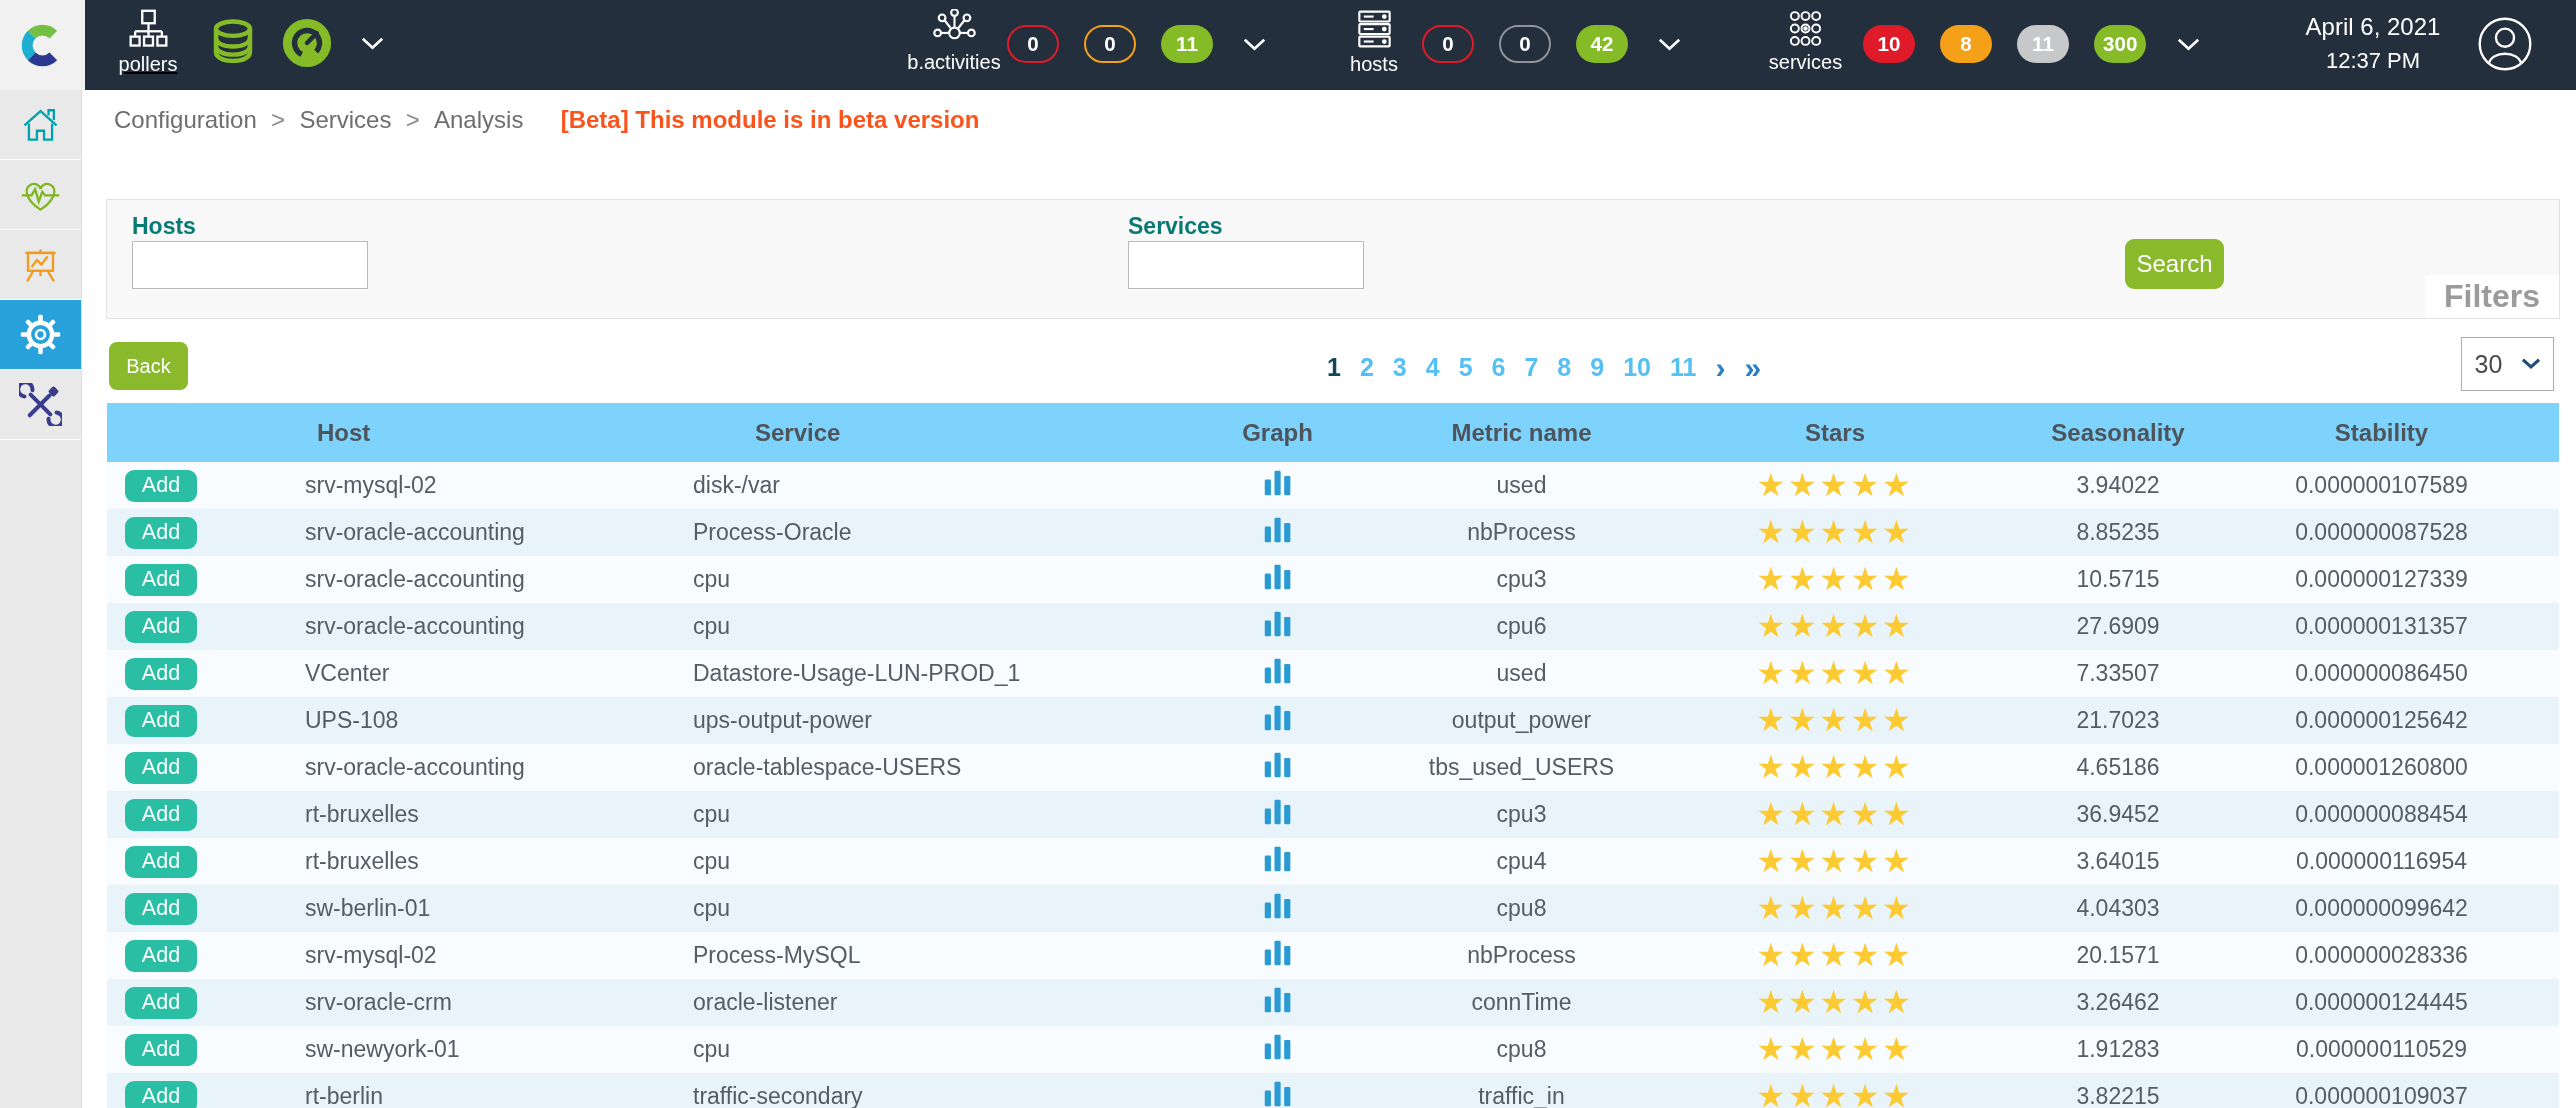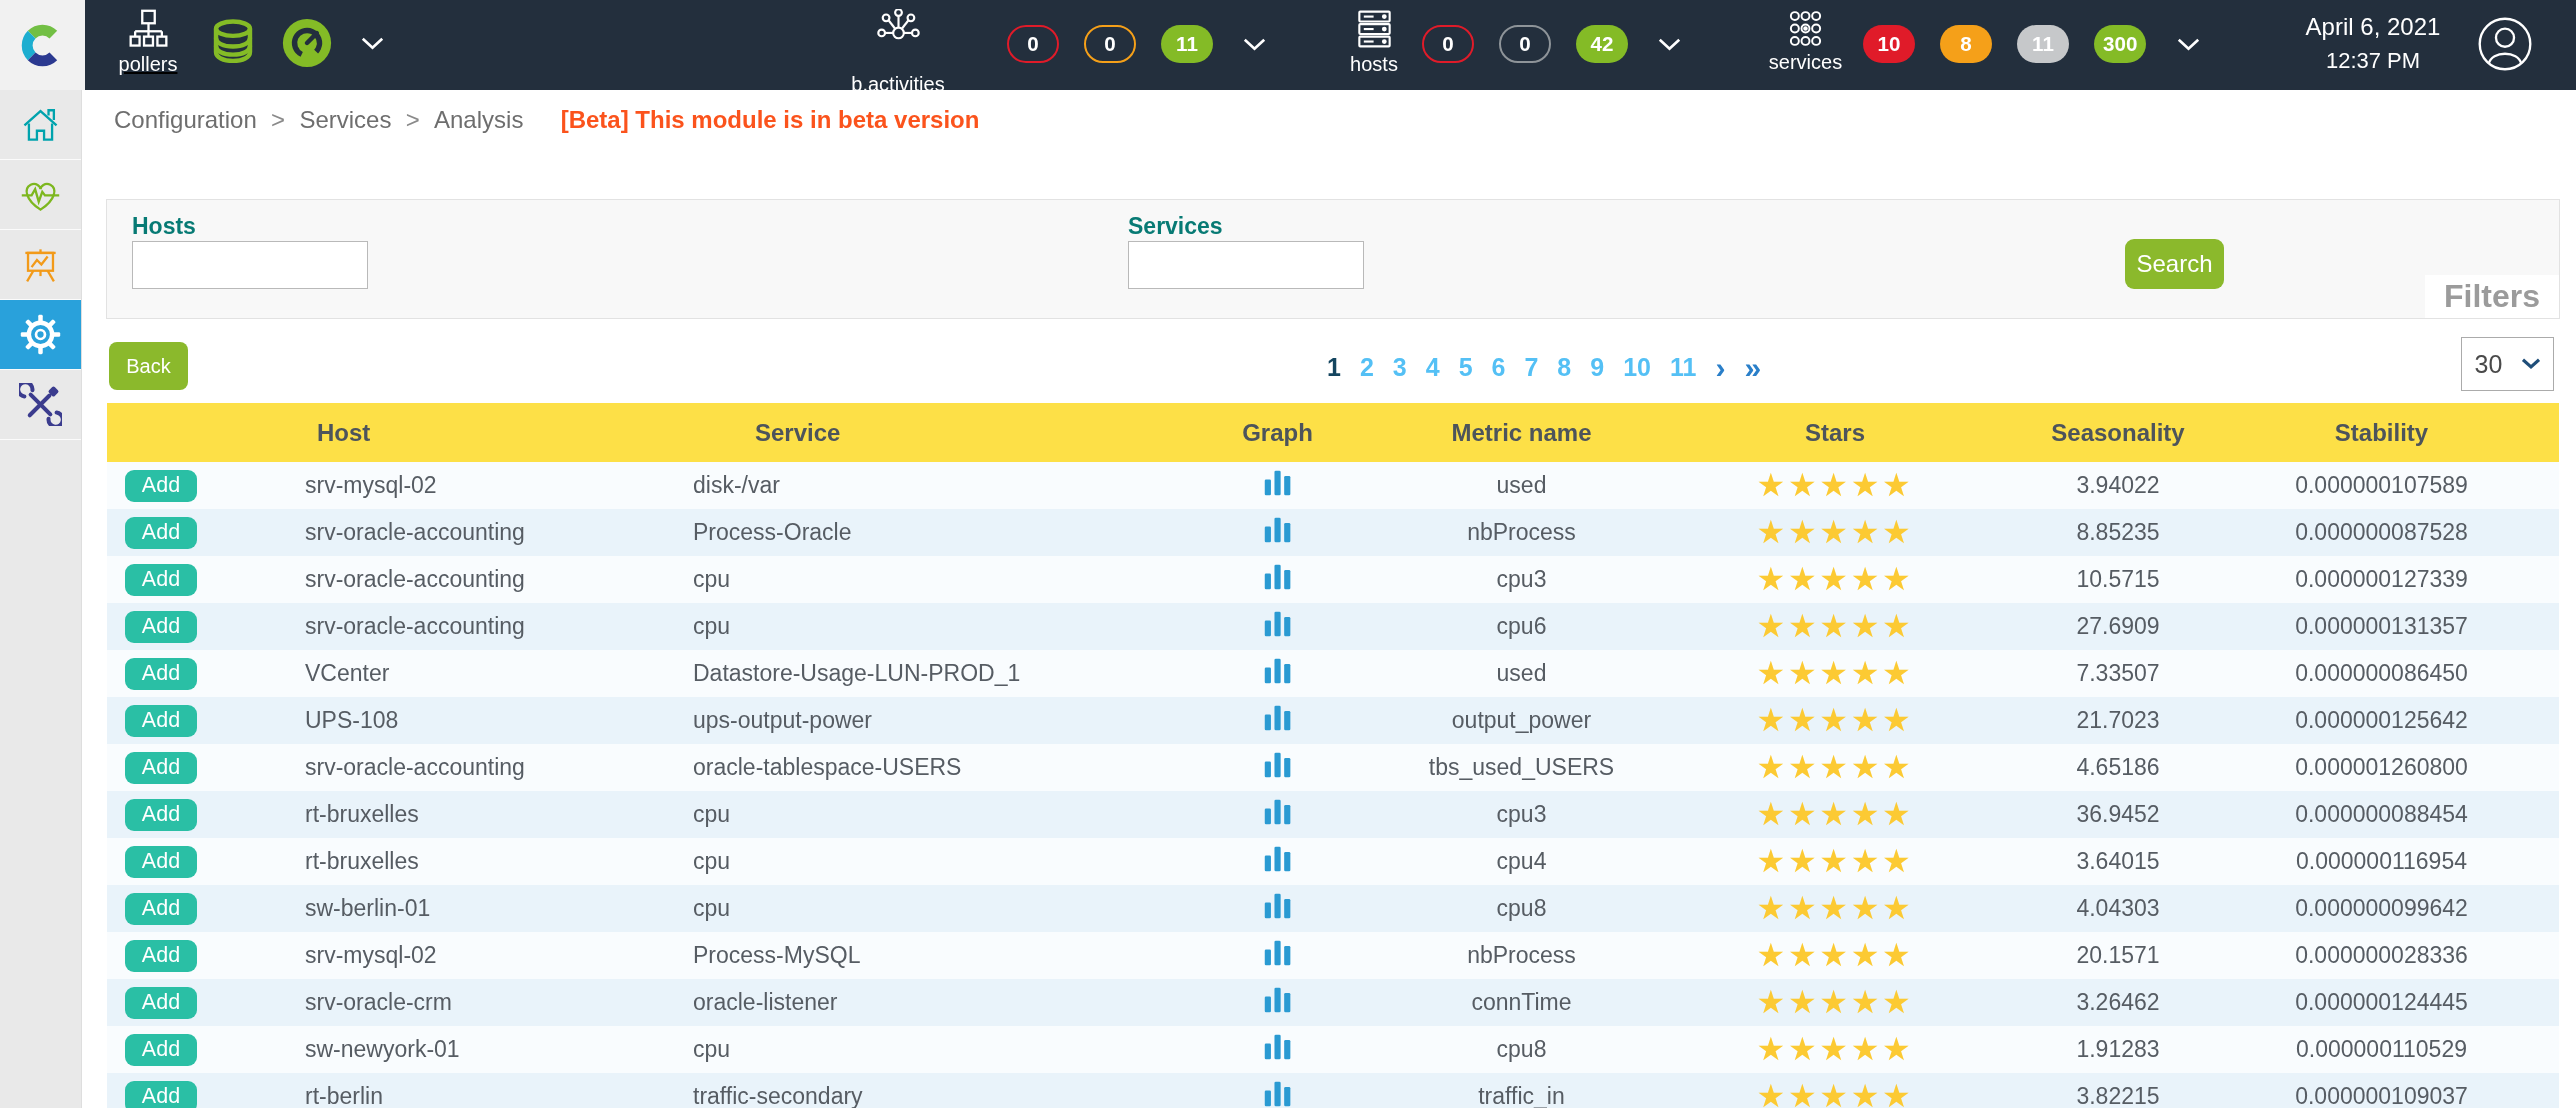--- a/index.html
+++ b/index.html
@@ -64,21 +64,21 @@
               font-size:25px;font-weight:bold;}
   .page-num{color:#54c0f5;cursor:pointer;}
   .page-num.current{color:#14455f;cursor:default;}
   .page-arrow{color:#2a7fc9;font-size:30px;line-height:25px;cursor:pointer;}
   .page-size{position:absolute;left:2461px;top:337px;width:93px;height:54px;border:1.8px solid #ababab;
              background:#fff;display:flex;align-items:center;justify-content:space-between;padding:0 12.5px;
              box-sizing:border-box;font-size:25px;color:#4a4a4a;cursor:pointer;}
 
   
   table.metrics{position:absolute;left:107px;top:403px;width:2452px;border-collapse:collapse;table-layout:fixed;}
-  table.metrics thead th{height:57px;background:#fde047;font-size:24px;font-weight:bold;color:#4d545b;text-align:center;}
+  table.metrics thead th{height:57px;background:#7dd3fc;font-size:24px;font-weight:bold;color:#4d545b;text-align:center;}
   table.metrics thead th.th-host{text-align:left;padding-left:103px;}
   table.metrics thead th.th-service{text-align:left;padding-left:116px;}
   table.metrics tbody td{height:47px;font-size:23px;color:#565c63;text-align:center;padding:0;white-space:nowrap;overflow:hidden;}
   table.metrics tbody tr:nth-child(odd){background:#f9fcfe;}
   table.metrics tbody tr:nth-child(even){background:#e9f3fa;}
   td.c-host{text-align:left !important;padding-left:91px !important;}
   td.c-service{text-align:left !important;padding-left:54px !important;}
   .add-btn{width:72px;height:32px;background:#2abfa5;border:none;border-radius:9px;color:#fff;font-size:21.5px;
            margin-left:18px;display:block;cursor:pointer;font-family:"Liberation Sans",sans-serif;}
   .graph-ic{display:inline-block;cursor:pointer;vertical-align:middle;}
@@ -124,21 +124,21 @@
         <circle cx="29" cy="28" r="14" fill="none" stroke="#232f3d" stroke-width="6" stroke-dasharray="70 18" transform="rotate(115 29 28)"></circle>
         <line x1="29" y1="28" x2="40" y2="17" stroke="#232f3d" stroke-width="5" stroke-linecap="round"></line>
       </svg>
       <span class="chev">
         <svg width="23" height="13.4" viewBox="0 0 26 15" fill="none" stroke="#fff" stroke-width="3">
             <polyline points="2,2 13,12 24,2"></polyline>
           </svg>
       </span>
     </div>
 
-    <div class="nav-item" style="left:842px;width:112px;gap:22px;">
+    <div class="nav-item" style="left:898px;width:112px;">
       <svg width="43" height="39" viewBox="0 0 48 44" fill="none" stroke="#fff" stroke-width="2.4">
         <circle cx="24" cy="27" r="6"></circle>
         <circle cx="5" cy="27" r="3.8"></circle>
           <circle cx="10" cy="10" r="3.8"></circle>
           <circle cx="24" cy="4" r="3.8"></circle>
         <circle cx="38" cy="10" r="3.8"></circle>
           <circle cx="43" cy="27" r="3.8"></circle>
         <line x1="18" y1="27" x2="9" y2="27"></line>
           <line x1="20" y1="22" x2="13" y2="13"></line>
         <line x1="24" y1="21" x2="24" y2="8"></line>

